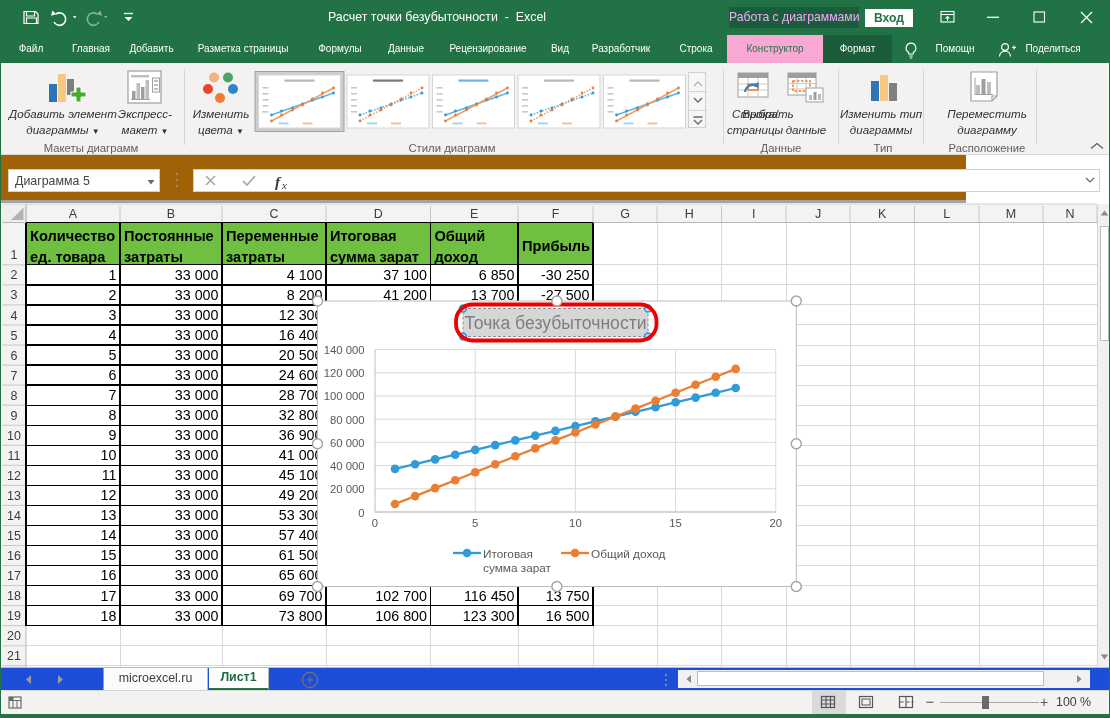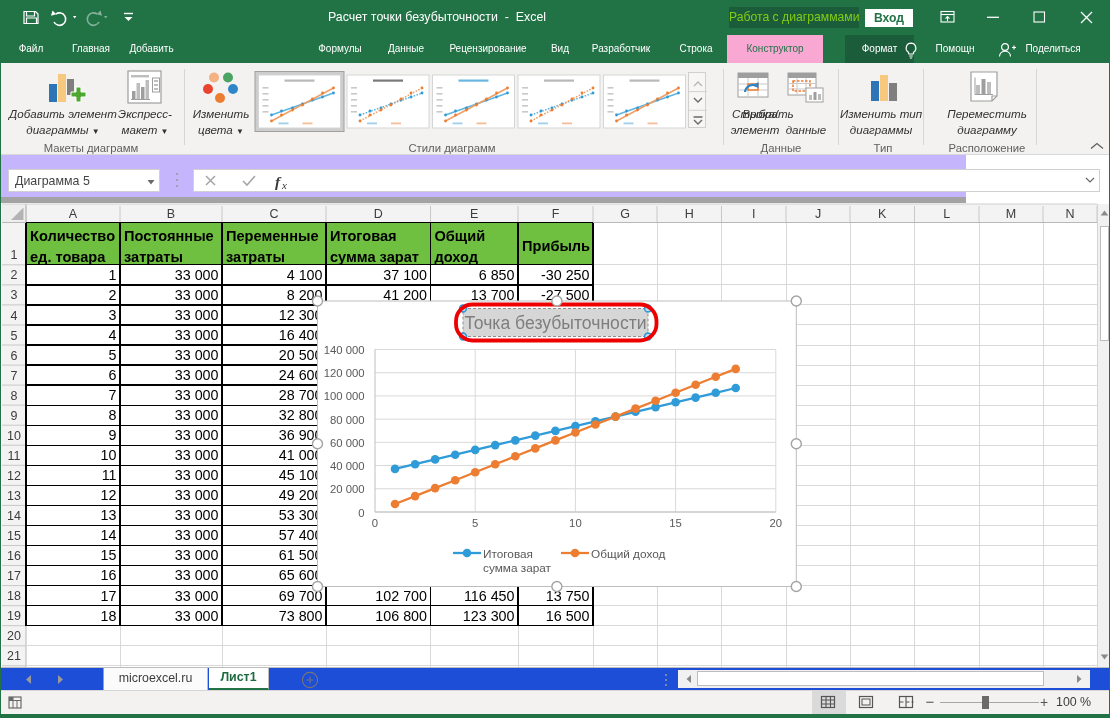--- a/index.html
+++ b/index.html
@@ -7,21 +7,21 @@
 .abs { position:absolute; }
 
 #titlebar { position:absolute; left:0; top:0; width:1110px; height:35px; background:#217346; }
 #menurow { position:absolute; left:0; top:35px; width:1110px; height:28px; background:#217346; }
 .mtab { position:absolute; top:0; height:28px; line-height:27px; color:#fff; font-size:10px; text-align:center; }
 #ribbon { position:absolute; left:0; top:63px; width:1110px; height:92px; background:#f3f2f1; border-bottom:1px solid #d8d8d8; }
 .rsep { position:absolute; top:6px; height:76px; width:1px; background:#d8d6d4; }
 .rlabel { position:absolute; top:79px; font-size:11.3px; color:#605e5c; text-align:center; transform:translateX(-50%); white-space:nowrap; }
 .rbtxt { position:absolute; font-size:11.6px; color:#323130; text-align:center; transform:translateX(-50%); white-space:nowrap;font-style:italic; }
 
-#fbar { position:absolute; left:0; top:155px; width:966px; height:48px; background:#c4b5fd; border-bottom:6px solid #a3a3a3; }
+#fbar { position:absolute; left:0; top:155px; width:966px; height:48px; background:#a16207; border-bottom:3px solid #a3a3a3; }
 .whitebox { position:absolute; background:#fff; border:1px solid #d2d0ce; }
 
 #tabbar { position:absolute; left:0; top:667px; width:1110px; height:23px; background:#1d4ed8; border-top:1px solid #bdbdbd; }
 #statusbar { position:absolute; left:0; top:690px; width:1110px; height:23.5px; background:#f3f2f1; border-top:1px solid #d6d6d6; }
 #greenstrip { position:absolute; left:0; top:713.5px; width:1110px; height:4.5px; background:#217346; }
 .vline { position:absolute; width:1px; background:#217346; }
 </style></head>
 <body>
 <div id="win">
 
@@ -41,46 +41,47 @@
     <g opacity="0.45">
       <path d="M97 14 a6.2 6.2 0 1 0 2 8" stroke="#fff" stroke-width="1.6" fill="none"></path>
       <path d="M100.5 10.5 l-3.8 3.8 5.3 1.4 z" fill="#fff"></path>
       <path d="M104 16 l3.4 0 -1.7 2.4 z" fill="#fff"></path>
     </g>
 
     <path d="M124 13.5 h9" stroke="#fff" stroke-width="1.4"></path>
     <path d="M124.5 17 l4 4 4,-4 z" fill="#fff"></path>
   </svg>
   <div class="abs" style="left:328px;top:0;width:210px;height:35px;line-height:35px;color:#fff;font-size:12.4px;text-align:center;white-space:nowrap">Расчет точки безубыточности&nbsp; -&nbsp; Excel</div>
-  <div class="abs" style="left:729px;top:7px;width:130px;height:21px;background:#1b5c3b;color:#84cc16;font-size:12.2px;line-height:21px;text-align:center;white-space:nowrap">Работа с диаграммами</div>
+  <div class="abs" style="left:729px;top:7px;width:130px;height:21px;background:#1b5c3b;color:#f0abfc;font-size:12.2px;line-height:21px;text-align:center;white-space:nowrap">Работа с диаграммами</div>
   <div class="abs" style="left:865px;top:8.5px;width:48px;height:18px;background:#fff;color:#217346;font-size:12.2px;font-weight:bold;line-height:18px;text-align:center">Вход</div>
   <svg class="abs" style="left:930px;top:0" width="180" height="35" viewBox="0 0 180 35">
     <g stroke="#fff" stroke-width="1.1" fill="none">
       <rect x="11" y="11.5" width="13" height="10.5"></rect>
       <path d="M11 14.5 h13"></path>
       <path d="M17.5 21 v-4 m-2 1.6 l2,-2 2,2" stroke-width="1.1"></path>
       <path d="M57 17.3 h12" stroke-width="1.3"></path>
       <rect x="104" y="12" width="10.5" height="10"></rect>
       <path d="M151 12 l11 11 m0,-11 l-11 11" stroke-width="1.3"></path>
     </g>
   </svg>
 </div>
 
 <div id="menurow">
   <div class="mtab" style="left:11px;width:40px">Файл</div>
   <div class="mtab" style="left:61px;width:60px">Главная</div>
   <div class="mtab" style="left:121.5px;width:60px">Добавить</div>
+  <div class="mtab" style="left:178px;width:130px">Разметка страницы</div>
   <div class="mtab" style="left:308px;width:64px">Формулы</div>
   <div class="mtab" style="left:378px;width:56px">Данные</div>
   <div class="mtab" style="left:433px;width:110px">Рецензирование</div>
   <div class="mtab" style="left:541.5px;width:37px">Вид</div>
   <div class="mtab" style="left:576px;width:90px">Разработчик</div>
   <div class="mtab" style="left:666px;width:60px">Строка</div>
   <div class="mtab" style="left:727px;width:96px;background:#f9a8d4;color:#217346;">Конструктор</div>
-  <div class="mtab" style="left:823px;width:69px;background:#1b5c3b;margin-left:22px;">Формат</div>
+  <div class="mtab" style="left:823px;width:69px;background:#1b5c3b;">Формат</div>
   <svg class="abs" style="left:900px;top:4px" width="22" height="22" viewBox="0 0 22 22">
     <path d="M11 4.2 a4.9 4.9 0 0 1 2.6 9 l-0.4 1.8 h-4.4 l-0.4 -1.8 a4.9 4.9 0 0 1 2.6 -9 z" stroke="#fff" stroke-width="1.2" fill="none"></path>
     <path d="M9.2 17 h3.6 M9.8 19 h2.4" stroke="#fff" stroke-width="1.1"></path>
   </svg>
   <div class="mtab" style="left:925px;width:60px">Помощн</div>
   <svg class="abs" style="left:996px;top:4px" width="22" height="22" viewBox="0 0 22 22">
     <circle cx="9" cy="8" r="3.4" stroke="#fff" stroke-width="1.2" fill="none"></circle>
     <path d="M3.5 17.5 c0,-3.4 2.5,-5.3 5.5,-5.3 s5.5 1.9 5.5 5.3" stroke="#fff" stroke-width="1.2" fill="none"></path>
     <path d="M16 8.5 h4 m-2,-2 v4" stroke="#fff" stroke-width="1.2"></path>
   </svg>
@@ -277,21 +278,21 @@
 
   <svg class="abs" style="left:736px;top:8px" width="36" height="34" viewBox="0 0 36 34">
     <rect x="2" y="2" width="30" height="24" fill="#fff" stroke="#9e9e9e"></rect>
     <rect x="2" y="2" width="30" height="5" fill="#9e9e9e"></rect>
     <path d="M2 13 h30 M2 19 h30 M12 7 v19 M22 7 v19" stroke="#c9c9c9" stroke-width="1"></path>
     <rect x="12" y="13" width="10" height="6" fill="none" stroke="#ed7d31" stroke-width="1.5"></rect>
     <path d="M9 21 a8 8 0 0 1 12,-6" stroke="#2e85c7" stroke-width="2.2" fill="none"></path>
     <path d="M22.5 11 l0 6 -6,-2.5 z" fill="#2e85c7"></path>
   </svg>
   <div class="rbtxt" style="left:755px;top:44px">Строка/</div>
-  <div class="rbtxt" style="left:755px;top:60px">элемент</div>
+  <div class="rbtxt" style="left:755px;top:60px">страницы</div>
   <svg class="abs" style="left:786px;top:8px" width="40" height="34" viewBox="0 0 40 34">
     <rect x="2" y="2" width="28" height="22" fill="#fff" stroke="#9e9e9e"></rect>
     <rect x="2" y="2" width="28" height="5" fill="#9e9e9e"></rect>
     <path d="M2 12.5 h28 M2 18 h28 M11 7 v17 M20 7 v17" stroke="#c9c9c9" stroke-width="1"></path>
     <rect x="7" y="10" width="17" height="10" fill="none" stroke="#ed7d31" stroke-width="1.5" stroke-dasharray="2.5,1.5"></rect>
     <rect x="20" y="17" width="17" height="14" fill="#fff" stroke="#9e9e9e"></rect>
     <rect x="23" y="24" width="3" height="5" fill="#bdbdbd"></rect>
     <rect x="27.5" y="21" width="3" height="8" fill="#9e9e9e"></rect>
     <rect x="32" y="23" width="3" height="6" fill="#bdbdbd"></rect>
   </svg>

